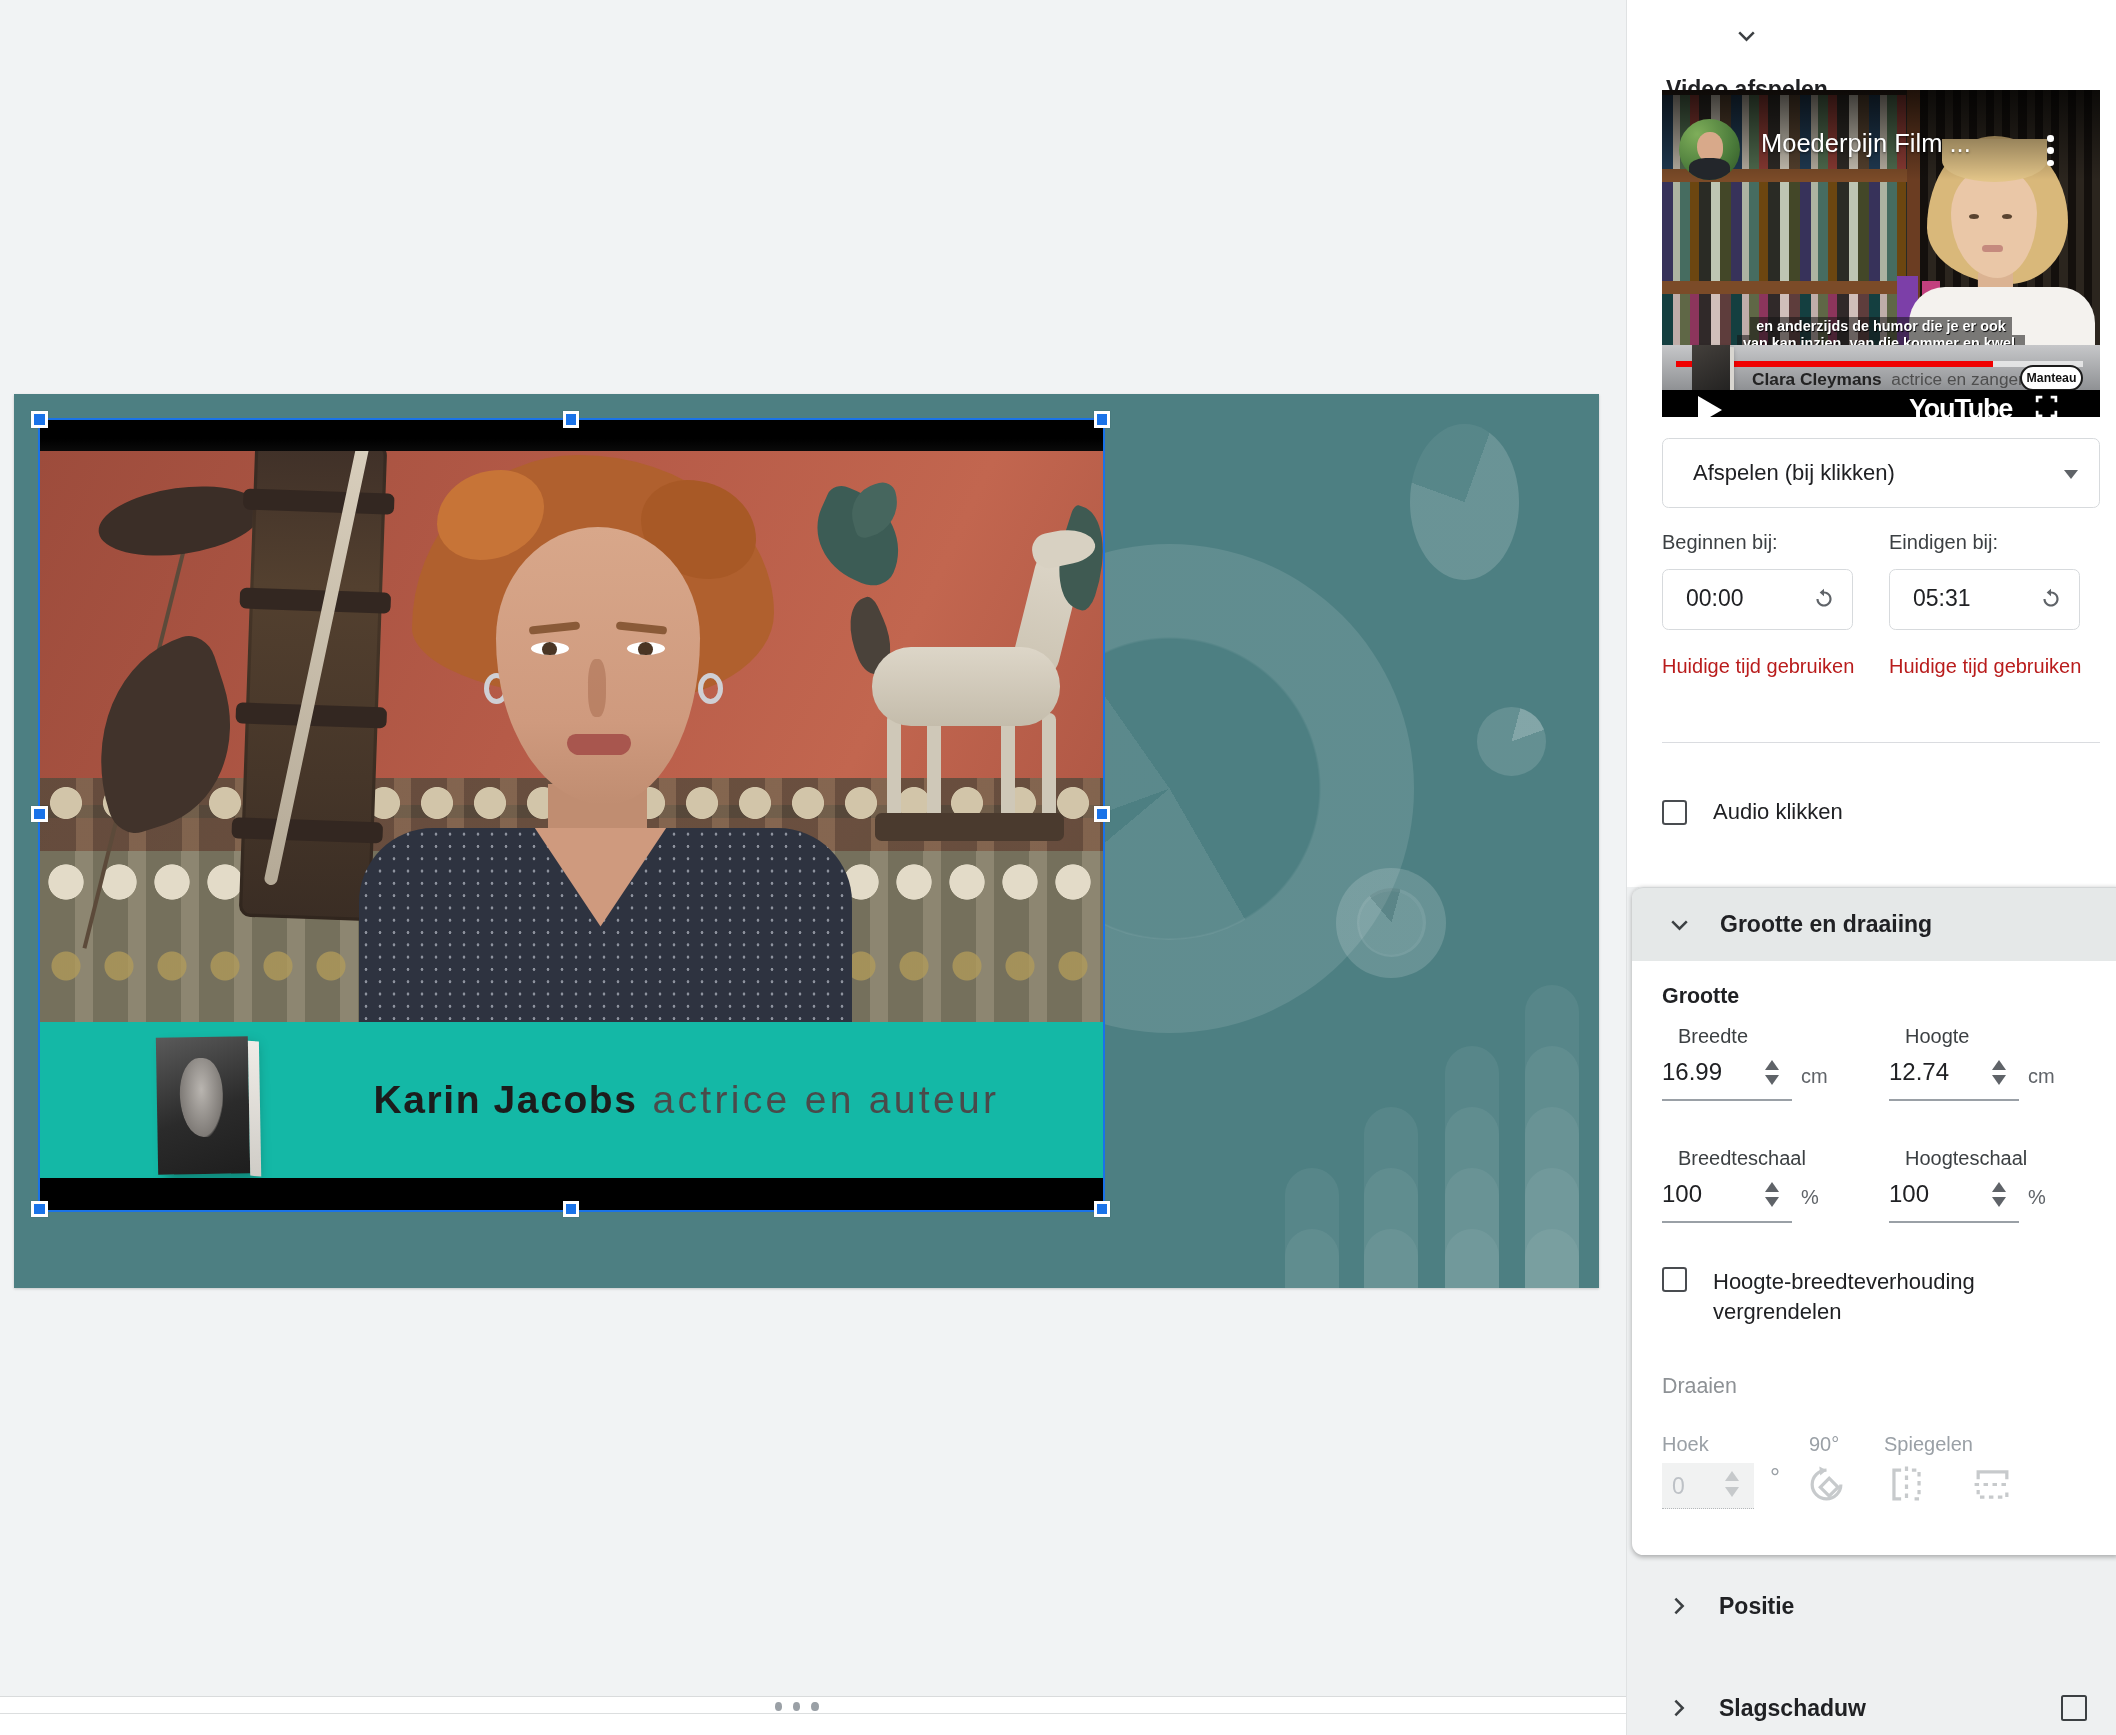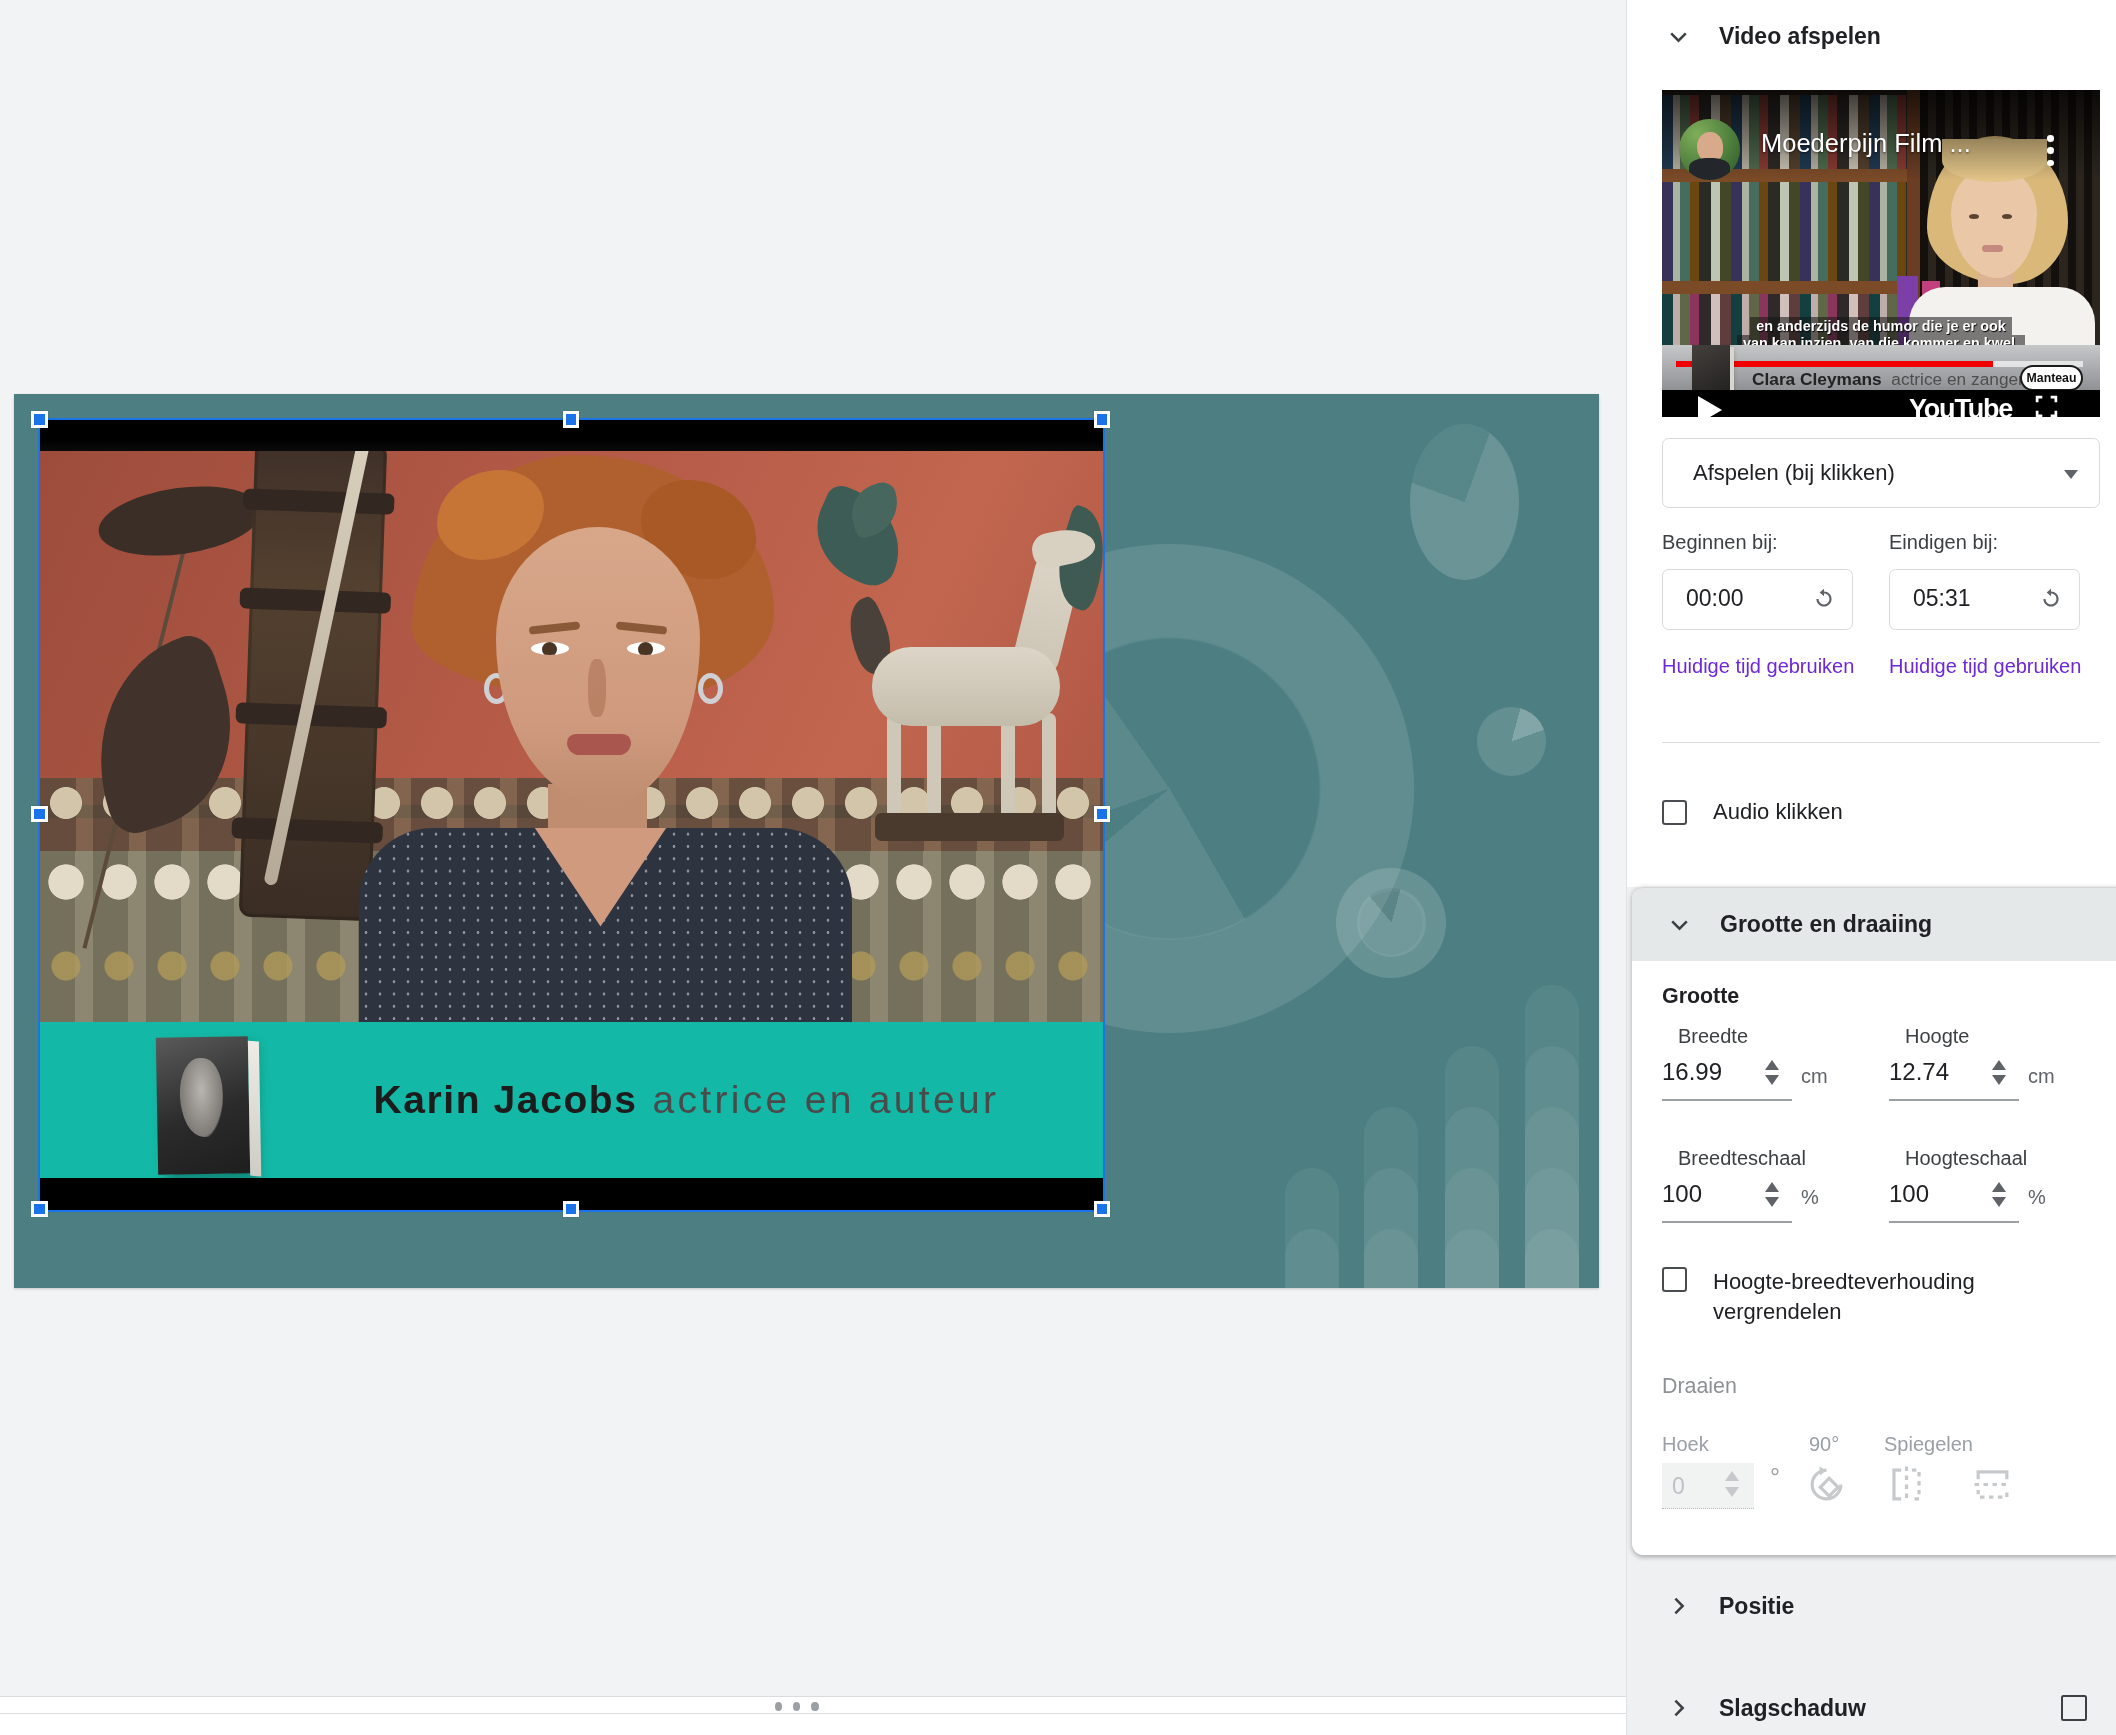--- a/index.html
+++ b/index.html
@@ -91,21 +91,21 @@
 
   
   .notes-strip { position:absolute; left:0; top:1696px; width:1626px; height:39px; background:#fff; border-top:0.8px solid #d9dbdc; }
   .notes-strip .inner-line { position:absolute; left:0; top:16.4px; width:100%; height:0.8px; background:#dcdedf; }
   .drag-dots { position:absolute; left:775px; top:5px; display:flex; gap:10.7px; }
   .drag-dots span { width:7.4px; height:9px; border-radius:50%; background:#9aa0a6; }
 
   
   .panel { position:absolute; left:1626px; top:0; width:491px; height:1735px; background:#eef0f1; border-left:0.8px solid #e0e2e3; }
   .panel-top { position:absolute; left:0; top:0; width:491px; height:887px; background:#fff; }
-  .sec-header { position:absolute; display:flex; align-items:center; gap:28px; }
+  .sec-header { position:absolute; display:flex; align-items:center; gap:28px;flex-direction:column; }
   .sec-title { font-size:23px; font-weight:700; color:#202124; }
   .chev { width:25px; height:25px; }
 
   
   .thumb { position:absolute; left:35px; top:90px; width:438px; height:327px; background:#000; overflow:hidden; }
   .t-scene { position:absolute; left:0; top:0; width:438px; height:304px; background:#30231a; }
   .t-bookrow { position:absolute; left:0; width:247px;
     background:repeating-linear-gradient(90deg, #203a52 0 10.7px, #b8b0a2 10.7px 18px, #4f6b4e 18px 28px, #8a3a33 28px 37px, #2e2a26 37px 49px, #c9c2b4 49px 58px, #55412e 58px 69px); }
   .t-shelf { position:absolute; left:0; width:258px; height:13px; background:#7b4b28; }
   .t-rightzone { position:absolute; left:258px; top:0; width:180px; height:304px; background:#191511;
@@ -149,21 +149,21 @@
   .t-fs { position:absolute; left:372px; top:304px; width:25px; height:25px; }
 
   
   .dropdown { position:absolute; left:35px; top:438px; width:438px; height:70px; border:1.6px solid #d7dadd; border-radius:6.6px; background:#fff; display:flex; align-items:center; }
   .dropdown-text { margin-left:30px; font-size:22px; color:#202124; }
   .dd-caret { position:absolute; right:21.4px; top:31px; width:0; height:0; border-left:7.4px solid transparent; border-right:7.4px solid transparent; border-top:9px solid #5f6368; }
   .fld-label { position:absolute; font-size:20px; color:#3c4043; }
   .time-field { position:absolute; top:569px; width:191px; height:61px; border:1.6px solid #d7dadd; border-radius:6.6px; background:#fff; }
   .time-field input { position:absolute; left:23px; top:15px; width:99px; border:none; outline:none; font-size:23px; color:#202124; font-family:"Liberation Sans",sans-serif; background:transparent; }
   .reset-ic { position:absolute; right:15px; top:16.4px; width:26px; height:26px; }
-  .link { position:absolute; top:655px; font-size:20px; color:#6d28d9; cursor:pointer; }
+  .link { position:absolute; top:655px; font-size:20px; color:#b91c1c; cursor:pointer; }
   .divider { position:absolute; left:35px; top:742px; width:438px; height:0.8px; background:#dadce0; }
   .cb { width:25px; height:25px; border:2.5px solid #494c50; border-radius:3.3px; background:#fff; }
   .audio-row { position:absolute; left:35px; top:799px; display:flex; align-items:center; gap:26px; }
   .audio-row .lbl { font-size:22px; color:#202124; }
 
   
   .card { position:absolute; left:5px; top:887px; width:486px; height:668px; background:#fff; border-radius:11.5px 0 0 11.5px; box-shadow:0 1.6px 5.8px rgba(0,0,0,0.3); }
   .card-header { position:absolute; left:0; top:0; width:486px; height:74px; background:#e5e8e8; border-radius:11.5px 0 0 0; display:flex; align-items:center; gap:28px; padding-left:35px; border-top:0.8px solid #d3d6d7; }
   .grp-label { position:absolute; font-size:21.4px; font-weight:700; color:#202124; }
   .sub-label { position:absolute; font-size:20px; color:#3c4043;margin-left:16px; }

